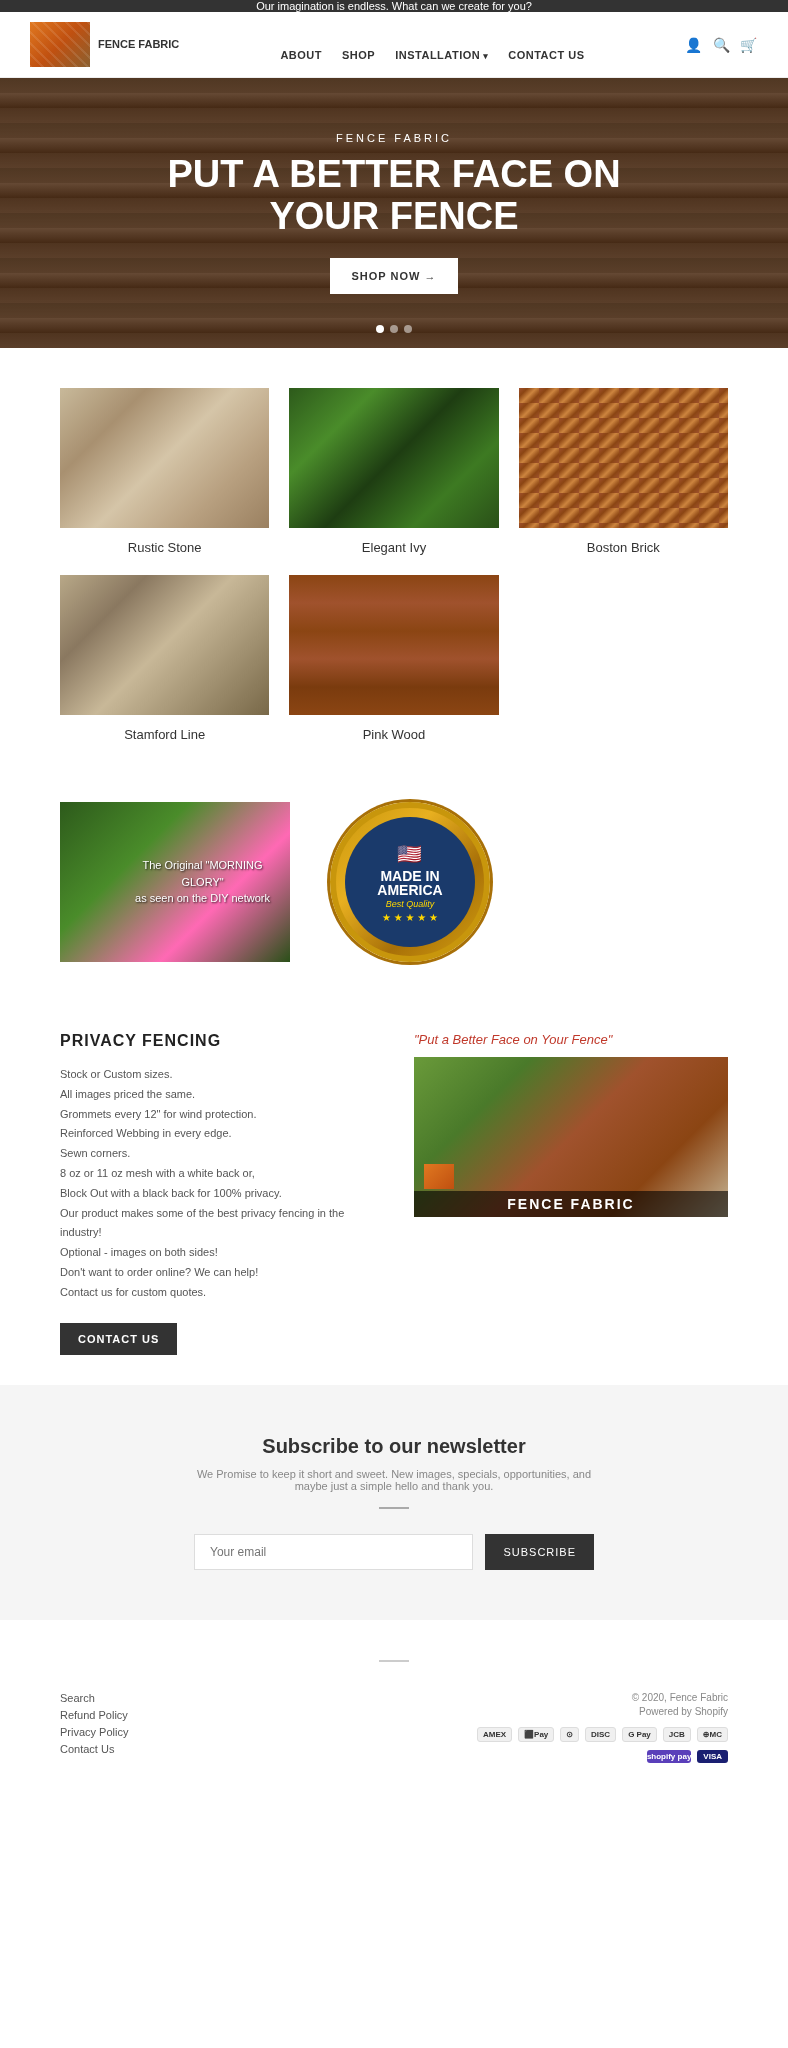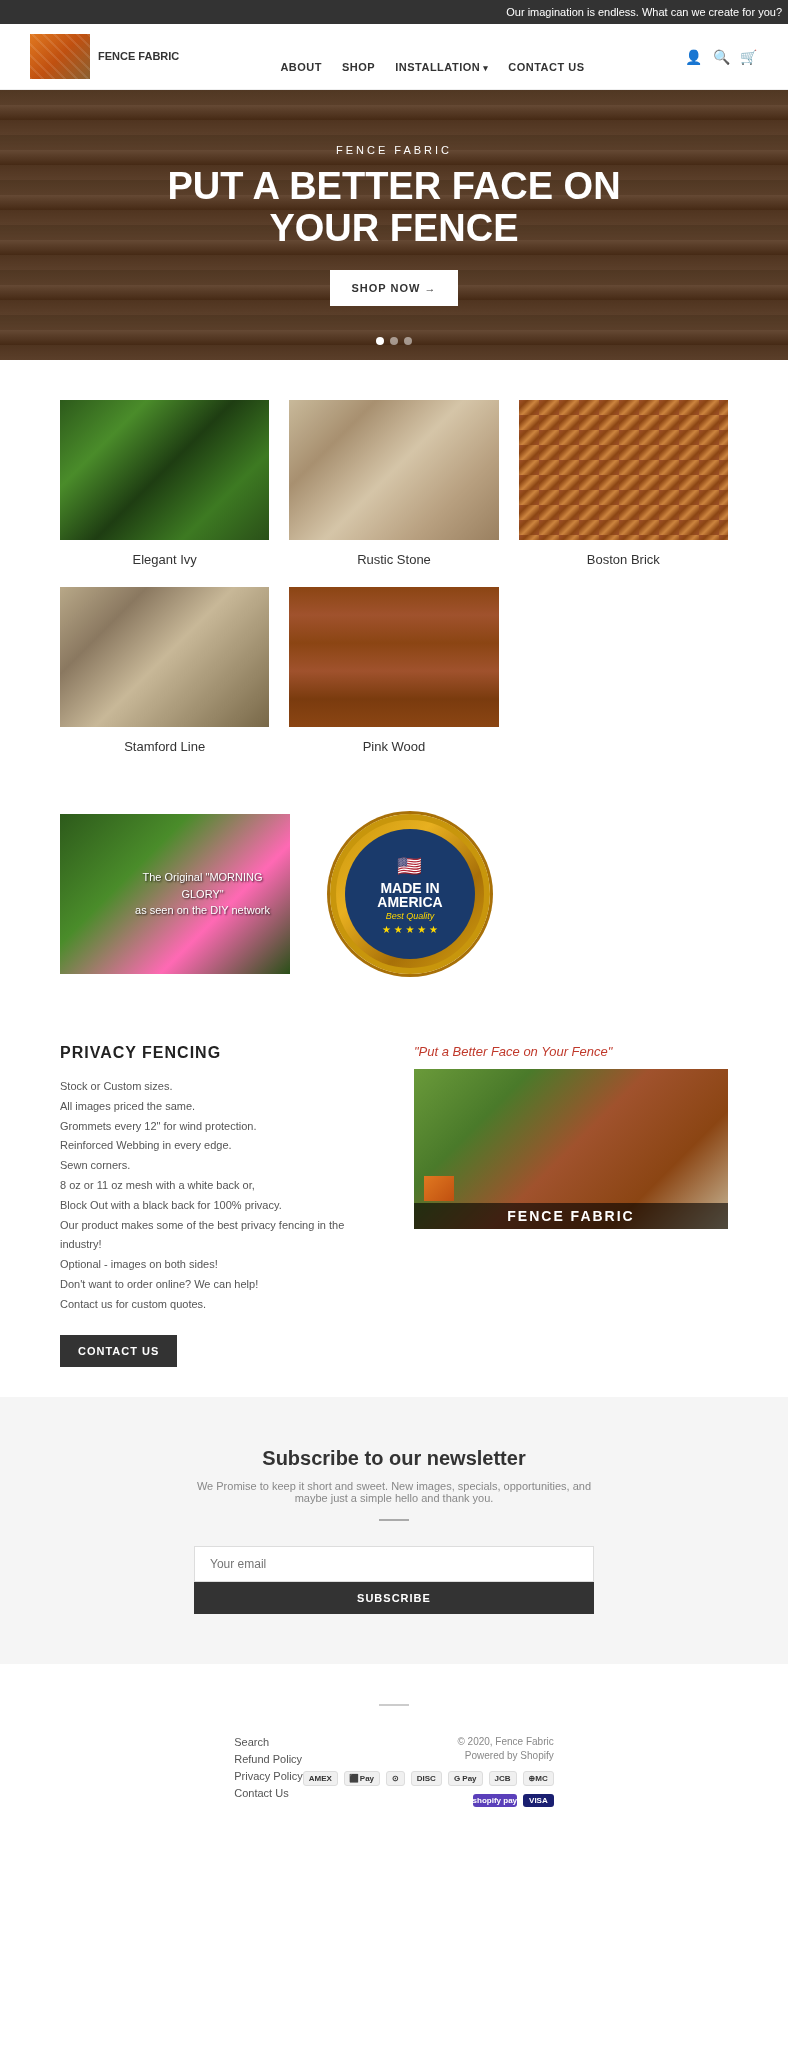--- a/index.html
+++ b/index.html
@@ -2,22 +2,21 @@
 <html><head>
   <meta charset="utf-8">
   <style>
     * { margin: 0; padding: 0; box-sizing: border-box; }
     body { font-family: Arial, sans-serif; width: 788px; background: #fff; }
 
     
     .top-banner {
       background: #333;
       color: #fff;
-      text-align: right;
-      padding: 6px;
+      text-align: center;
       font-size: 11px;
     }
 
     
     .header {
       display: flex;
       align-items: center;
       justify-content: space-between;
       padding: 10px 30px;
       border-bottom: 1px solid #eee;
@@ -365,58 +364,57 @@
     }
     .newsletter-divider {
       width: 30px;
       height: 2px;
       background: #aaa;
       margin: 0 auto 25px;
     }
     .newsletter-form {
       display: flex;
       justify-content: center;
-      gap: 0;
+      gap: 12px;
       max-width: 400px;
       margin: 0 auto;
-      flex-direction: column;
     }
     .newsletter-input {
       flex: 1;
       padding: 10px 15px;
       border: 1px solid #ddd;
       font-size: 12px;
       outline: none;
       background: #fff;
     }
     .newsletter-btn {
       background: #333;
       color: #fff;
       border: none;
       padding: 10px 18px;
       font-size: 11px;
-      font-weight: bold;
+      font-weight: normal;
       letter-spacing: 1px;
       cursor: pointer;
     }
 
     
     .footer {
       background: #fff;
       padding: 40px 60px 20px;
     }
     .footer-divider {
       width: 30px;
       height: 2px;
       background: #ccc;
       margin: 0 auto 30px;
     }
     .footer-content {
       display: flex;
-      justify-content: center;
+      justify-content: space-between;
       align-items: flex-start;
     }
     .footer-links {
       display: flex;
       flex-direction: column;
       gap: 5px;
     }
     .footer-link {
       font-size: 11px;
       color: #555;
@@ -503,27 +501,27 @@
     <div class="hero-dot active"></div>
     <div class="hero-dot"></div>
     <div class="hero-dot"></div>
   </div>
 </section>
 
 <section class="products-section">
   <div class="products-grid">
 
     <div class="product-item">
+      <div class="img-rustic-stone product-image"></div>
+      <div class="product-name">Rustic Stone</div>
+    </div>
+
+    <div class="product-item">
       <div class="img-elegant-ivy product-image"></div>
       <div class="product-name">Elegant Ivy</div>
-    </div>
-
-    <div class="product-item">
-      <div class="img-rustic-stone product-image"></div>
-      <div class="product-name">Rustic Stone</div>
     </div>
 
     <div class="product-item">
       <div class="img-boston-brick product-image"></div>
       <div class="product-name">Boston Brick</div>
     </div>
 
     <div class="product-item">
       <div class="img-stamford-line product-image"></div>
       <div class="product-name">Stamford Line</div>

